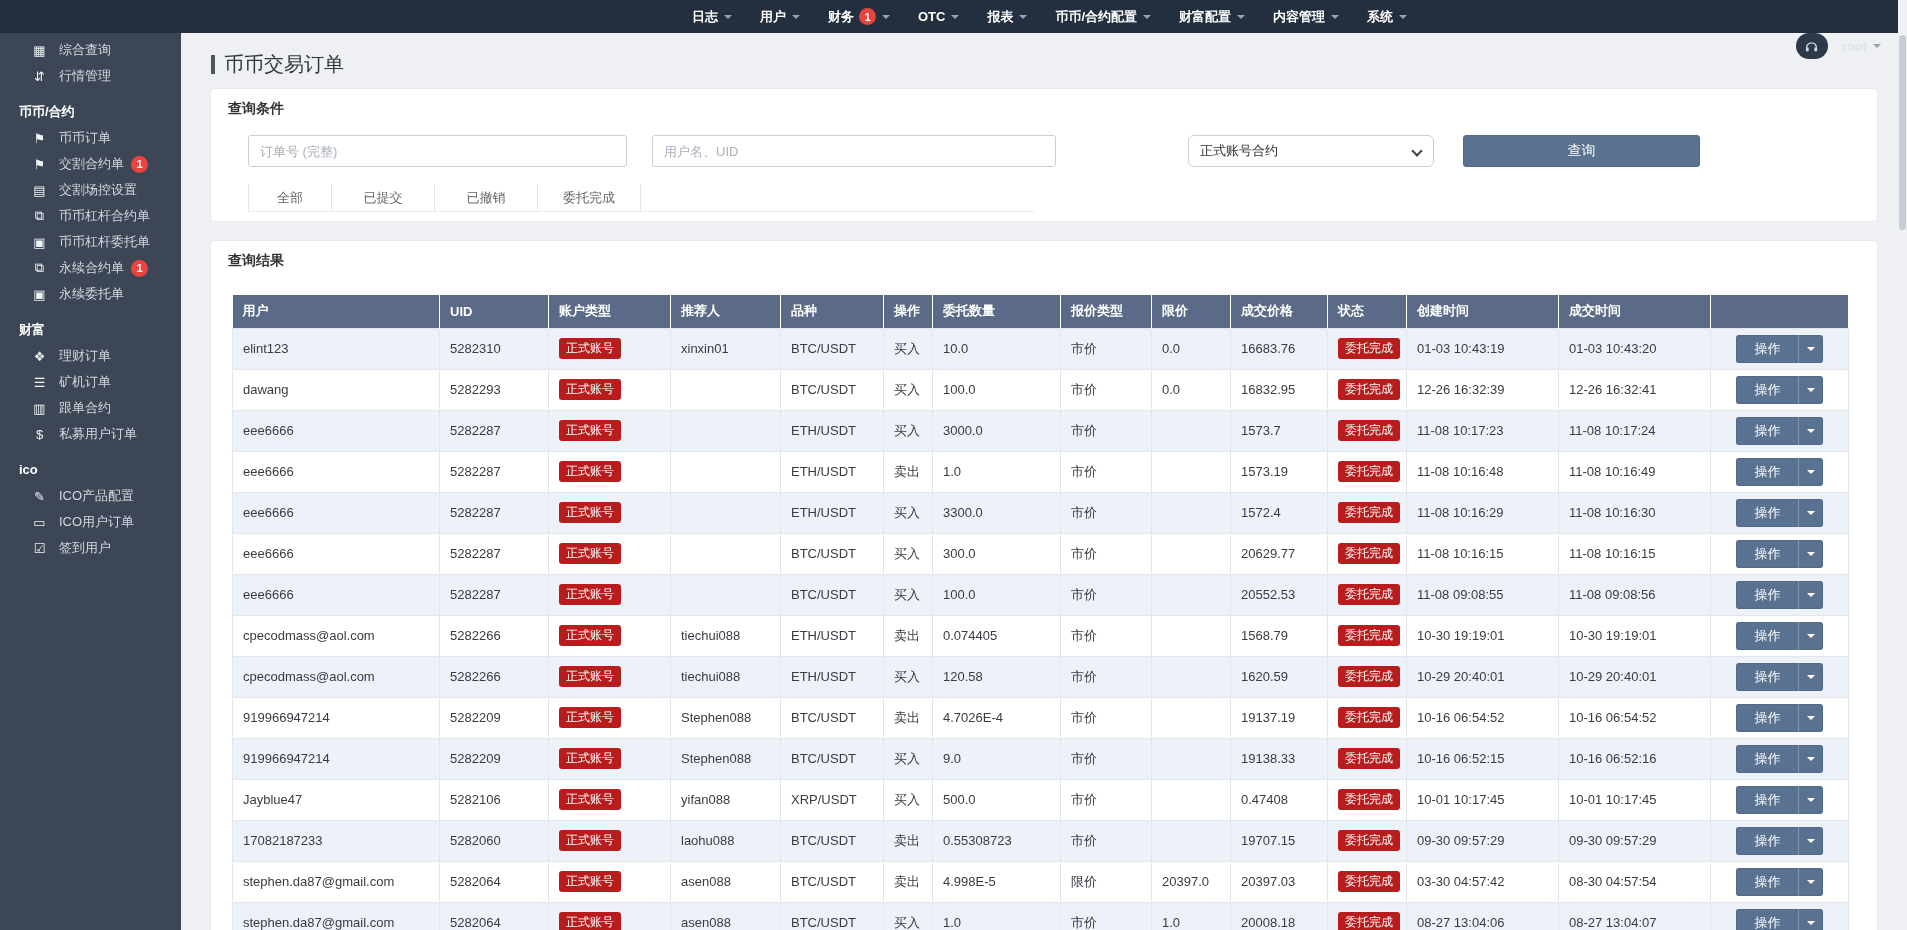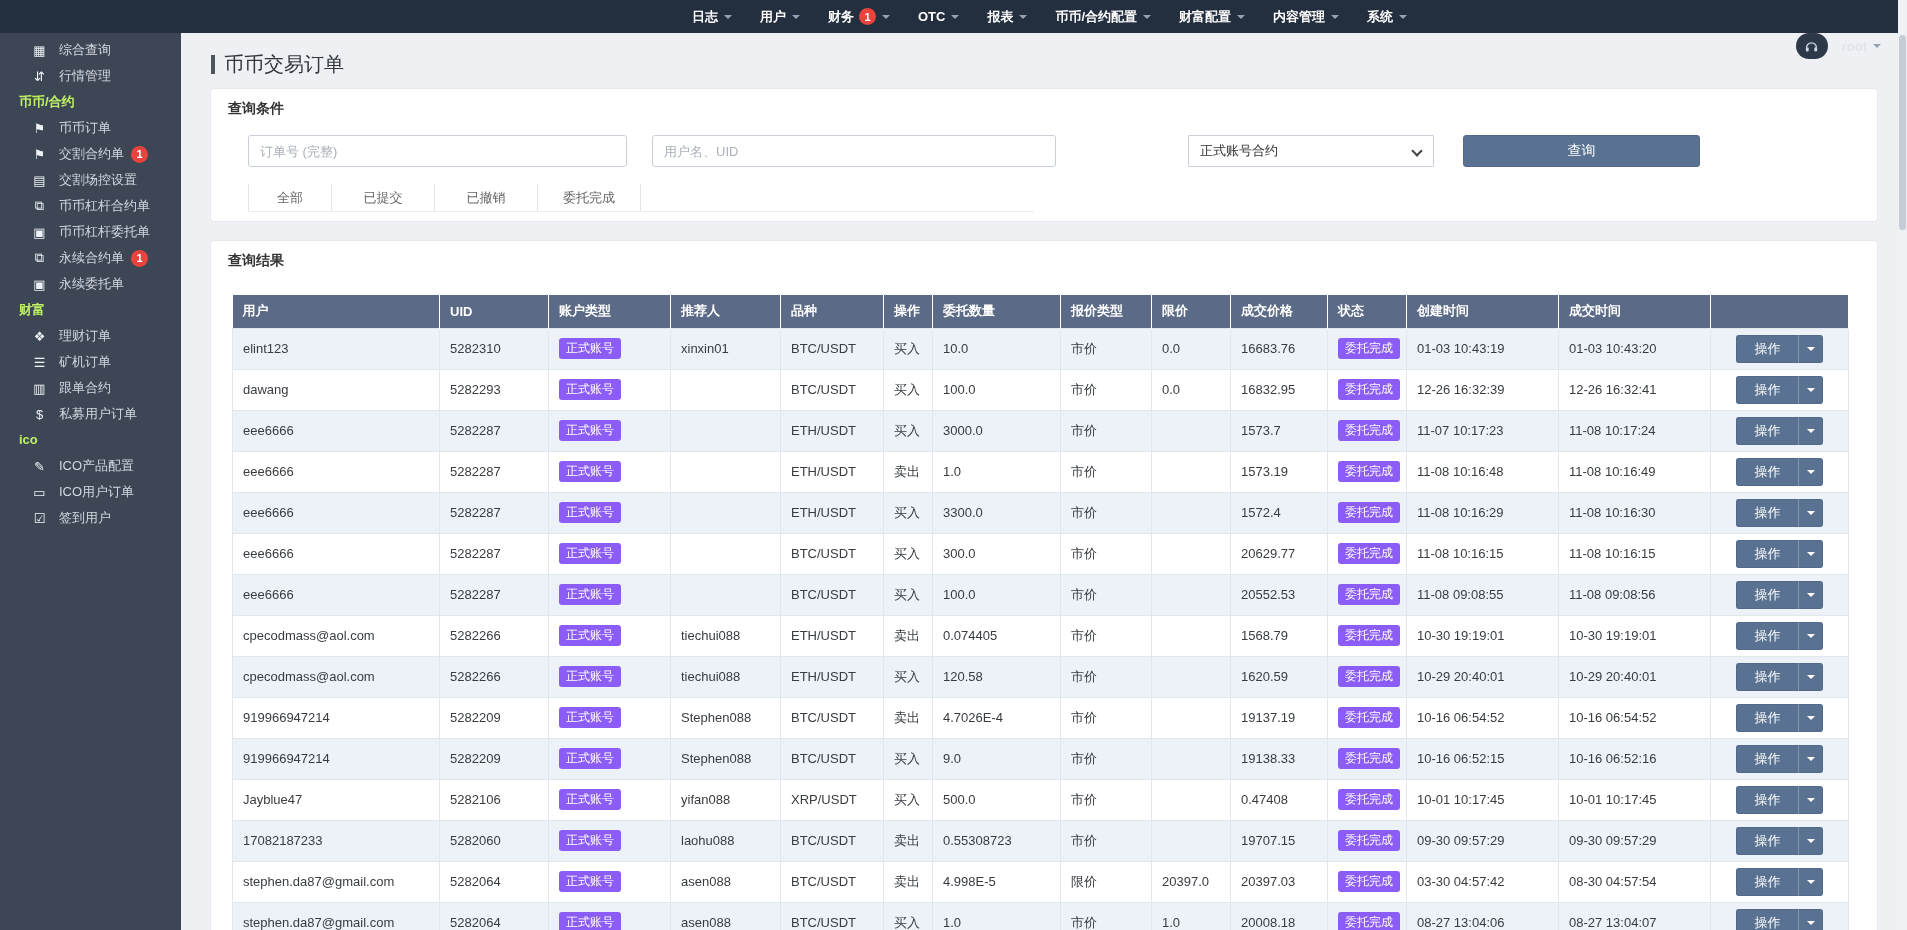--- a/index.html
+++ b/index.html
@@ -20,22 +20,22 @@
                margin-left:5px; padding:0 2px; }
   .nav-right { margin-left:auto; display:flex; align-items:center; padding-right:26px; }
   .icon-circle { width:32px; height:26px; border-radius:13px; background:#2d3949; display:flex;
                  align-items:center; justify-content:center; cursor:pointer; margin-right:14px; }
   .user-menu { display:flex; align-items:center; color:#dfe4ea; font-size:13px; font-weight:bold; cursor:pointer;text-align:center; }
   .user-menu .caret { margin-left:6px; }
 
   
   .sidebar { position:absolute; top:33px; left:0; width:181px; height:897px; background:#3d4655;
              padding-top:4px; z-index:20; }
-  .side-group-header { height:26px; line-height:26px; padding-left:19px; color:#bef264;
-                       font-size:13px; font-weight:bold; }
+  .side-group-header { height:26px; line-height:26px; padding-left:19px; color:#ffffff;
+                       font-size:13px; font-weight:bold;margin-top:10px; }
   .side-item { height:26px; display:flex; align-items:center; padding-left:31px; cursor:pointer;
                color:#d2d8e0; font-size:13px; white-space:nowrap; }
   .side-item .s-icon { width:17px; margin-right:11px; text-align:center; color:#eef1f5; font-size:13px; }
   .side-item .red-badge { margin-left:7px; }
 
   
   .content { position:absolute; left:181px; top:33px; width:1726px; height:897px; background:#eef0f4;
              overflow:hidden; }
   .page-title { position:absolute; left:30px; top:18px; display:flex; align-items:center;
                 font-size:20px; color:#32373c; }
@@ -46,21 +46,21 @@
   .panel-results { left:29px; top:207px; width:1668px; height:780px; }
   .panel-label { position:absolute; left:17px; top:11px; font-size:14px; font-weight:bold; color:#333; }
 
   .f-input { position:absolute; top:46px; height:32px; border:1px solid #c9cfd8; border-radius:3px;
              font-size:13px; color:#333; padding:0 11px; outline:none; background:#fff;
              font-family:"Liberation Sans","DejaVu Sans",sans-serif; }
   .f-input::placeholder { color:#a9b0ba; opacity:1; }
   #order-input { left:37px; width:379px; }
   #user-input { left:441px; width:404px; }
   .f-select { position:absolute; left:977px; top:46px; width:246px; height:32px; border:1px solid #c9cfd8;
-              border-radius:1px; background:#fff; font-size:13px; color:#333; display:flex;
+              border-radius:6px; background:#fff; font-size:13px; color:#333; display:flex;
               align-items:center; padding:0 11px; cursor:pointer; }
   .chev { position:absolute; right:12px; top:11px; width:8px; height:8px; border-right:2px solid #444;
           border-bottom:2px solid #444; transform:rotate(45deg); }
   .search-btn { position:absolute; left:1252px; top:46px; width:237px; height:32px; background:#5a7291;
                 border:1px solid #52698a; border-radius:3px; color:#fff; font-size:14px; cursor:pointer;
                 font-family:"Liberation Sans","DejaVu Sans",sans-serif; }
   .tabs { position:absolute; left:37px; top:95px; width:786px; height:28px; display:flex;
           border-top:1px solid #eceet0; border-top-color:#ececec; border-bottom:1px solid #ececec; }
   .tab { width:103px; height:27px; line-height:27px; text-align:center; color:#666; font-size:13px;
          border-right:1px solid #e4e4e4; cursor:pointer; }
@@ -68,21 +68,21 @@
 
   
   .tbl-wrap { position:absolute; left:21px; top:54px; width:1616px; }
   table { border-collapse:collapse; table-layout:fixed; width:1616px; }
   thead th { background:#5b6b87; color:#fff; font-size:13px; font-weight:bold; text-align:left;
              height:33px; padding:0 10px; border-right:1px solid rgba(255,255,255,0.10);
              overflow:hidden; white-space:nowrap; }
   tbody td { height:41px; font-size:13px; color:#383c41; padding:0 10px; border:1px solid #e2e7ee;
              background:#fff; overflow:hidden; white-space:nowrap; }
   tbody tr:nth-child(odd) td { background:#edf1f8; }
-  .badge-green { display:inline-block; background:#8b5cf6; color:#fff; font-size:12px;
+  .badge-green { display:inline-block; background:#b91c1c; color:#fff; font-size:12px;
                  padding:3px 7px; border-radius:3px; line-height:1.2; }
   td.act { text-align:center; }
   .split-btn { display:inline-flex; height:28px; vertical-align:middle; }
   .split-main { background:#5a7291; color:#fff; font-size:13px; border:1px solid #52698a;
                 border-right:none; border-radius:3px 0 0 3px; width:62px; cursor:pointer;
                 font-family:"Liberation Sans","DejaVu Sans",sans-serif; }
   .split-caret { background:#5a7291; border:1px solid #52698a; border-left:1px solid #8295ac;
                  border-radius:0 3px 3px 0; width:25px; display:flex; align-items:center;
                  justify-content:center; cursor:pointer; }
   .split-caret .caret { border-top-color:#fff; }
@@ -381,21 +381,21 @@
     <td>5282287</td>
     <td><span class="badge-green">正式账号</span></td>
     <td></td>
     <td>ETH/USDT</td>
     <td>买入</td>
     <td>3000.0</td>
     <td>市价</td>
     <td></td>
     <td>1573.7</td>
     <td><span class="badge-green">委托完成</span></td>
-    <td>11-07 10:17:23</td>
+    <td>11-08 10:17:23</td>
     <td>11-08 10:17:24</td>
     <td class="act">
       <span class="split-btn">
         <button class="split-main">操作</button>
         <span class="split-caret">
           <span class="caret"></span>
         </span>
       </span>
     </td>
   </tr>

